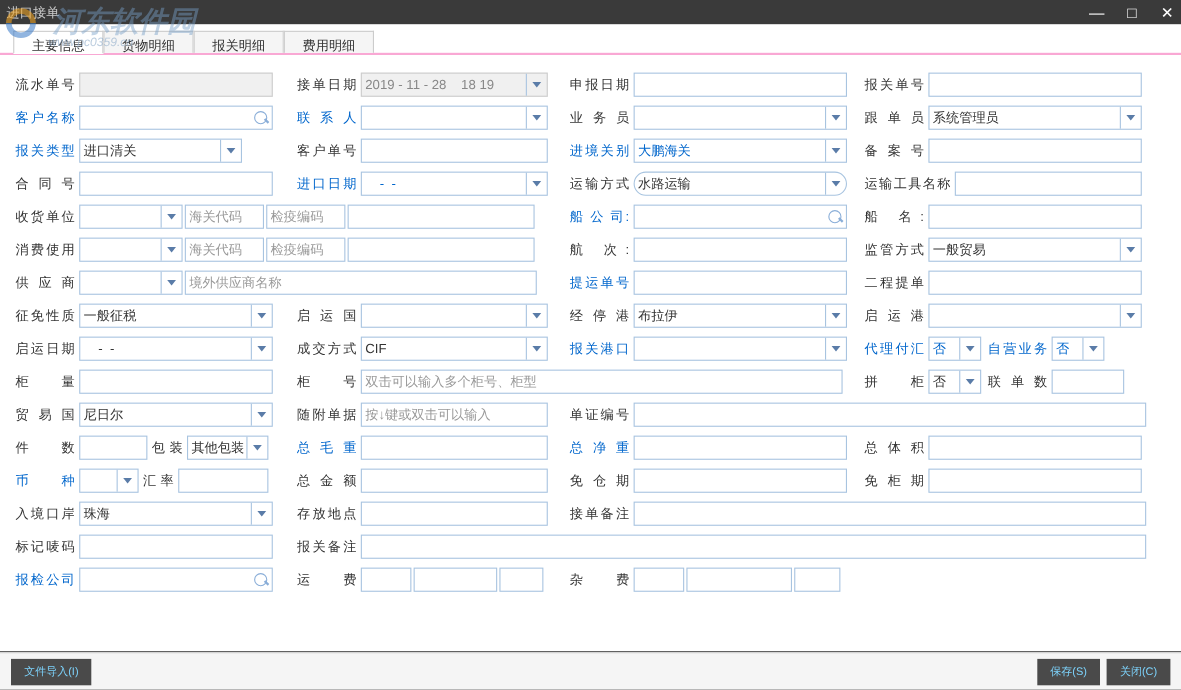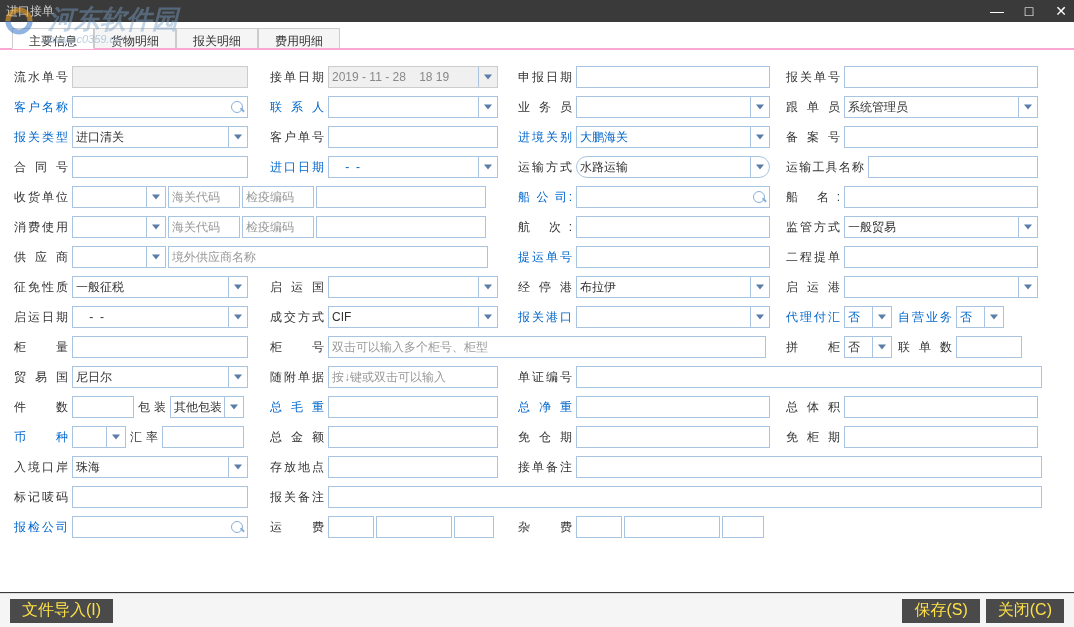--- a/index.html
+++ b/index.html
@@ -133,23 +133,23 @@
   border-top: 1px solid #ddd;
   display: flex;
   align-items: center;
   padding: 0 10px;
   justify-content: space-between;
 }
 .btn {
   height: 24px;
   padding: 0 12px;
   background: #4a4a4a;
-  color: #fde047;
+  color: #7dd3fc;
   border: none;
-  font-size: 16px;
+  font-size: 10px;
   cursor: pointer;
 }
 .footer .right { display: flex; gap: 6px; }
 </style>
 </head>
 <body>
 
 <div class="titlebar">
   <span>进口接单</span>
   <div class="wctl">
@@ -212,21 +212,21 @@
         </div>
       <div class="col c4">
           <span class="lbl">跟 单 员</span>
           <span class="selwrap boxed"><input class="inp" style="width: 194px;" value="系统管理员"></span>
         </div>
     </div>
 
     <div class="row">
       <div class="col c1">
           <span class="lbl blue">报关类型</span>
-          <span class="selwrap boxed"><input class="inp" style="width: 176px;" value="进口清关"></span>
+          <span class="selwrap boxed"><input class="inp" style="width: 148px;" value="进口清关"></span>
         </div>
       <div class="col c2">
           <span class="lbl">客户单号</span>
           <input class="inp" style="width: 170px;">
         </div>
       <div class="col c3">
           <span class="lbl blue">进境关别</span>
           <span class="selwrap boxed"><input class="inp" style="width: 194px; color: rgb(0, 102, 204);" value="大鹏海关"></span>
         </div>
       <div class="col c4">

